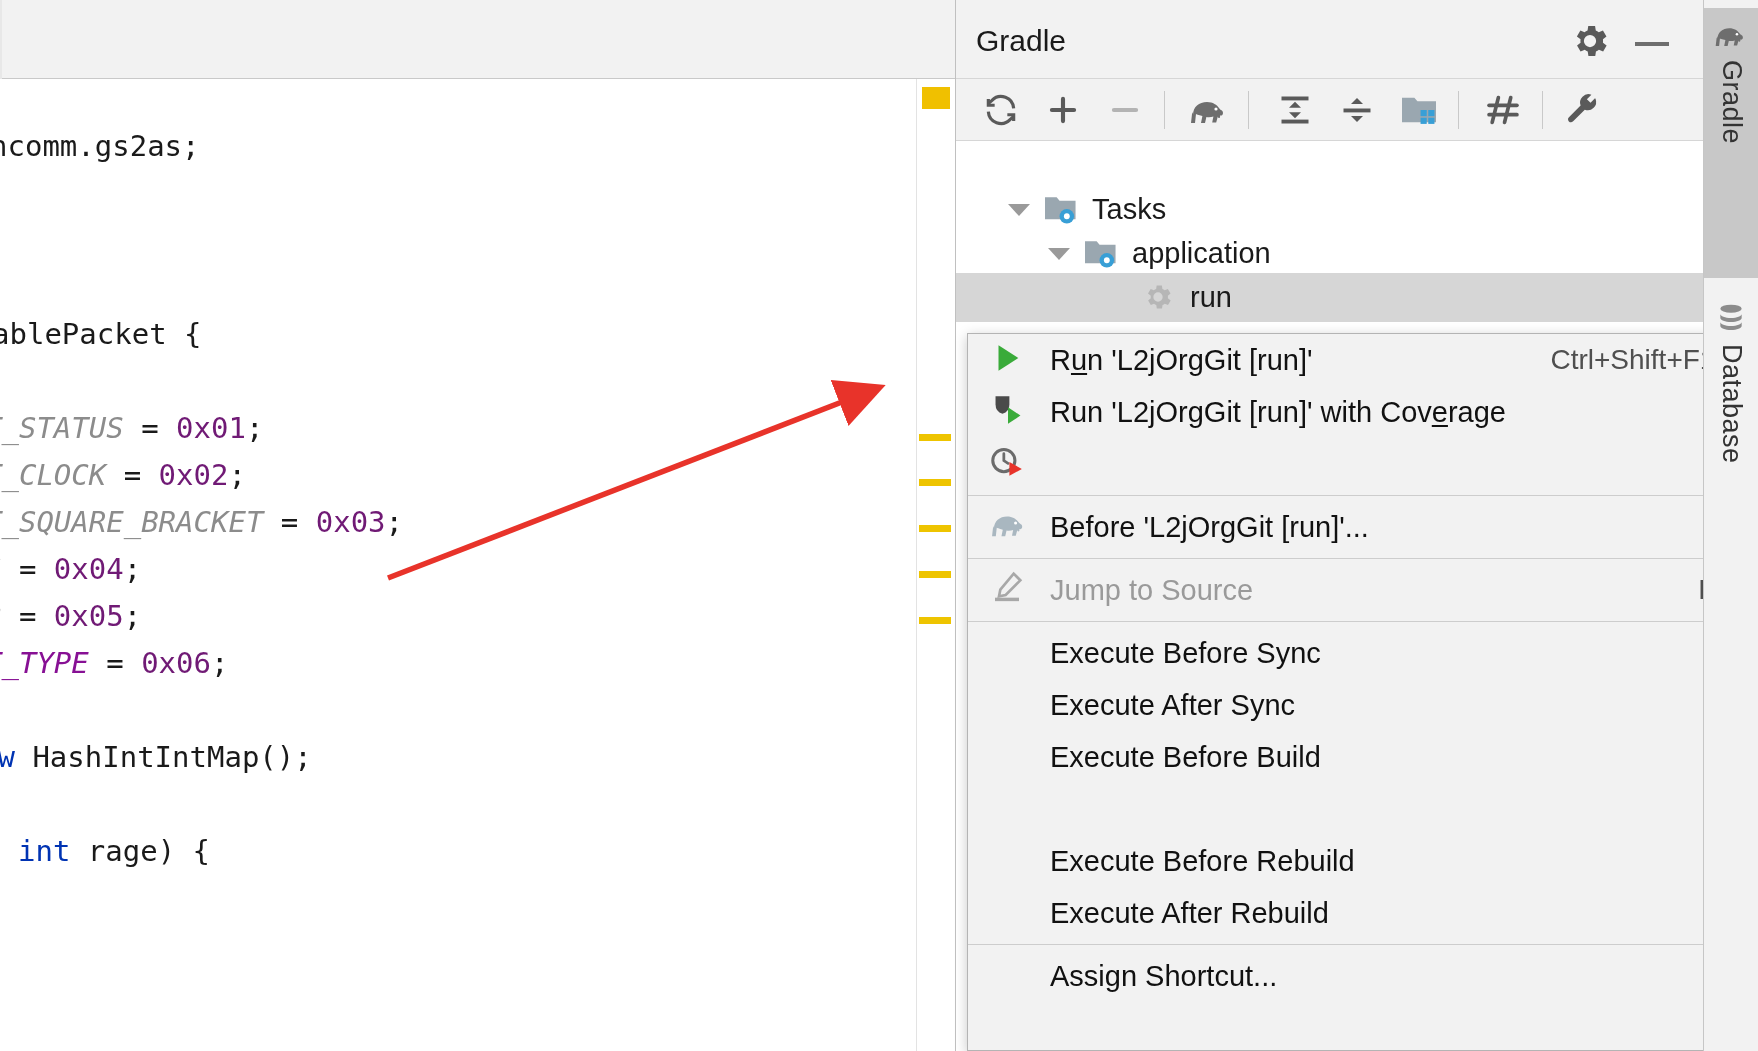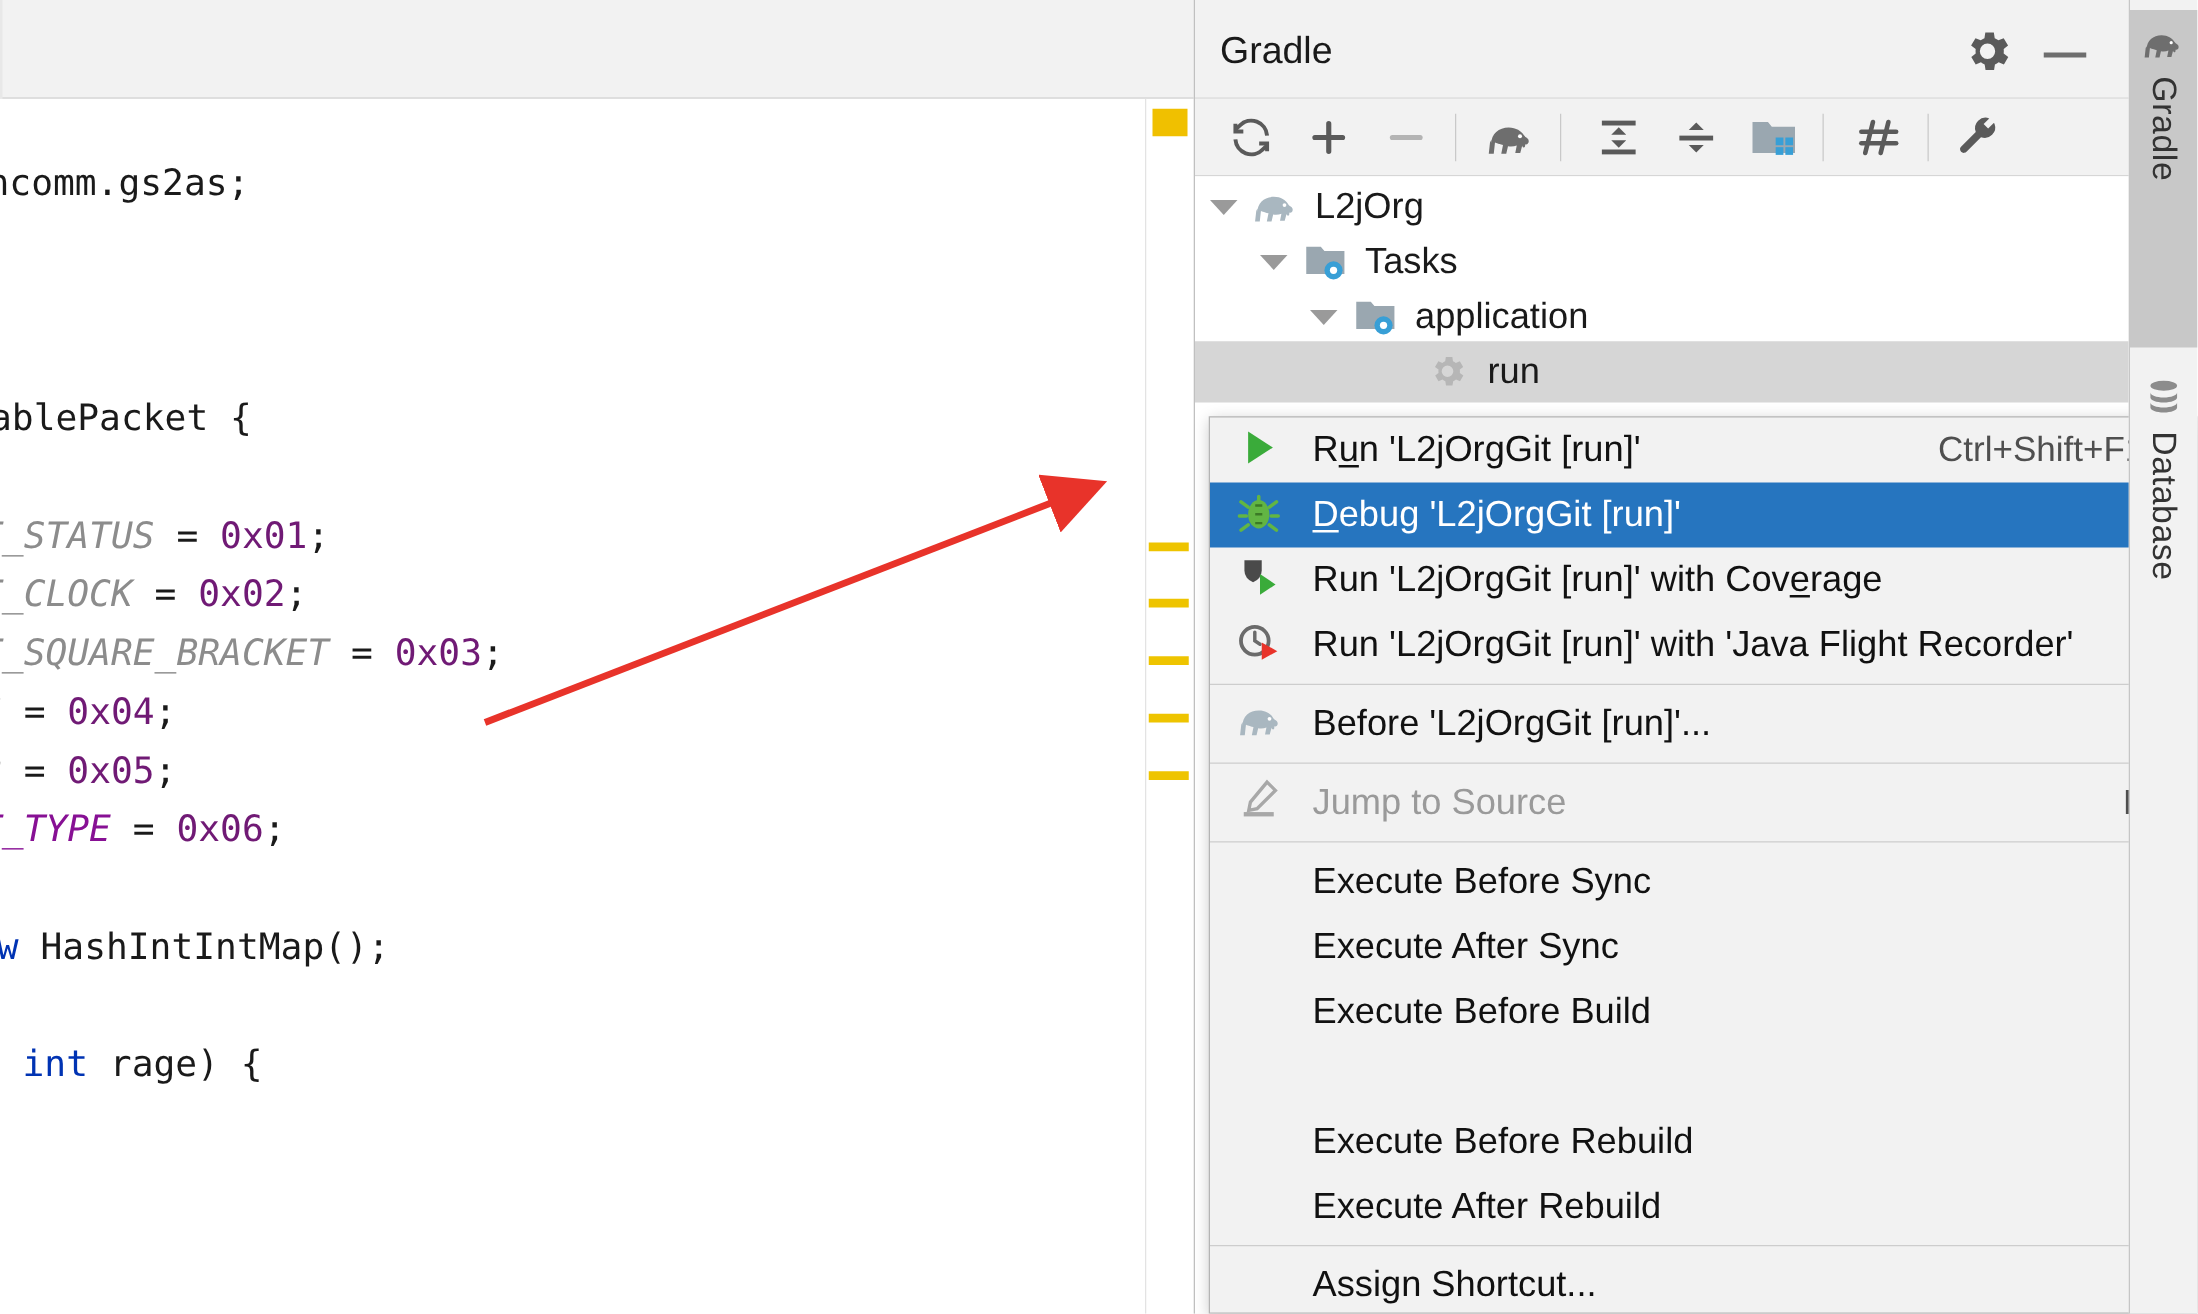--- a/index.html
+++ b/index.html
@@ -260,28 +260,20 @@
     <div class="tb-sep" style="left:586px"></div>
 
     <div class="tb-btn" style="left:604px">
       <svg width="36" height="36" viewBox="0 0 24 24" fill="#5a5a5a">
         <path d="M20.4 4.6a5.6 5.6 0 0 1-7.2 7.2L5.6 19.4a2 2 0 1 1-2.8-2.8l7.6-7.6A5.6 5.6 0 0 1 17.6 1.8l-3 3 2.4 2.4 3-3a5.5 5.5 0 0 1 .4.4z"></path>
       </svg>
     </div>
   </div>
 
   <div id="gradle-tree">
-      <div class="tree-row" style="top: 0px; padding-left: 10px;">
-        <span class="twisty"></span>
-        <span class="tree-icon"><svg width="38" height="32" viewBox="0 0 40 34">
-            <path d="M4 22c0-8 6-13 14-13 6 0 10 3 12 6 1.5 2.5 4 2 4 5 0 2-1.6 3-3 2.4 0 0 .6 2.6-1 2.6-1.2 0-1.2-1.6-1.2-1.6l-1.6 6h-4l1.2-6c-2 .8-4.6 1-7 .6L16 30h-4l1.4-7C9.4 22 7 21 7 21l-1 9H2l1-9c.6-1 1-2 1-2z" fill="#a9b7c0"></path>
-            <circle cx="27" cy="16" r="1.6" fill="#ffffff"></circle>
-          </svg></span>
-        <span>L2jOrg</span>
-      </div>
       <div class="tree-row" style="top: 44px; padding-left: 50px;">
         <span class="twisty"></span>
         <span class="tree-icon"><svg width="38" height="32" viewBox="0 0 24 22">
             <path d="M1 3h8l2 2.4h11V18H1z" fill="#9aa7b0"></path>
             <circle cx="16" cy="16" r="5" fill="#389fd6"></circle>
             <circle cx="16" cy="16" r="2" fill="#ffffff"></circle>
           </svg></span>
         <span>Tasks</span>
       </div>
       <div class="tree-row" style="top: 88px; padding-left: 90px;">
@@ -304,42 +296,33 @@
 </div>
 
 <div id="context-menu">
     <div class="menu-item">
       <span class="mi-icon"><svg width="34" height="34" viewBox="0 0 24 24">
           <path d="M6 3l14 9-14 9z" fill="#3aab3a"></path>
         </svg></span>
       <span class="mi-label">R<span class="underl">u</span>n 'L2jOrgGit [run]'</span>
       <span class="mi-shortcut">Ctrl+Shift+F10</span>
     </div>
-    <div class="menu-item selected">
-      <span class="mi-icon"><svg width="34" height="34" viewBox="0 0 24 24">
-          <ellipse cx="12" cy="13" rx="6" ry="8" fill="#62b543"></ellipse>
-          <path d="M6 9l-4-3M18 9l4-3M5 14H1M19 14h4M6 19l-4 3M18 19l4 3M12 3v4" stroke="#62b543" stroke-width="2" stroke-linecap="round" fill="none"></path>
-          <path d="M10 8h4M10 13h4M10 18h4" stroke="#3b7a26" stroke-width="1.4"></path>
-        </svg></span>
-      <span class="mi-label" style="text-decoration: none;"><span class="underl">D</span>ebug 'L2jOrgGit [run]'</span>
-    </div>
     <div class="menu-item">
       <span class="mi-icon"><svg width="36" height="34" viewBox="0 0 26 24">
           <path d="M4 2h10v6a7 7 0 0 1-5 6.7A7 7 0 0 1 4 8z" fill="#4a4a4a"></path>
           <path d="M13 10l9 6-9 6z" fill="#3aab3a"></path>
         </svg></span>
       <span class="mi-label">Run 'L2jOrgGit [run]' with Cov<span class="underl">e</span>rage</span>
     </div>
     <div class="menu-item">
       <span class="mi-icon"><svg width="36" height="34" viewBox="0 0 26 24">
           <circle cx="10" cy="11" r="8" fill="none" stroke="#6b6b6b" stroke-width="2.2"></circle>
           <path d="M10 6v5l3 2" stroke="#6b6b6b" stroke-width="2" fill="none" stroke-linecap="round"></path>
           <path d="M14 12l9 5-9 5z" fill="#e8332a"></path>
         </svg></span>
-      <span class="mi-label">Run 'L2jOrgGit [run]' with 'Java Flight Recorder'</span>
     </div>
     <div class="menu-sep"></div>
     <div class="menu-item">
       <span class="mi-icon"><svg width="38" height="32" viewBox="0 0 40 34">
           <path d="M4 22c0-8 6-13 14-13 6 0 10 3 12 6 1.5 2.5 4 2 4 5 0 2-1.6 3-3 2.4 0 0 .6 2.6-1 2.6-1.2 0-1.2-1.6-1.2-1.6l-1.6 6h-4l1.2-6c-2 .8-4.6 1-7 .6L16 30h-4l1.4-7C9.4 22 7 21 7 21l-1 9H2l1-9c.6-1 1-2 1-2z" fill="#a9b7c0"></path>
           <circle cx="27" cy="16" r="1.6" fill="#ffffff"></circle>
         </svg></span>
       <span class="mi-label">Before 'L2jOrgGit [run]'...</span>
     </div>
     <div class="menu-sep"></div>

